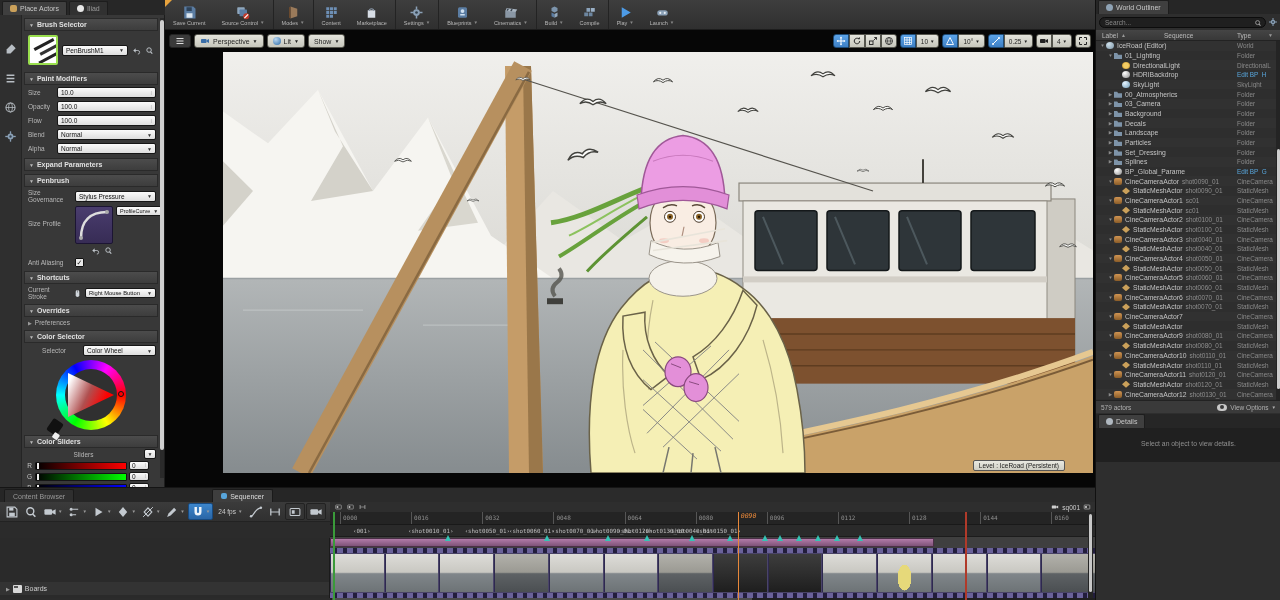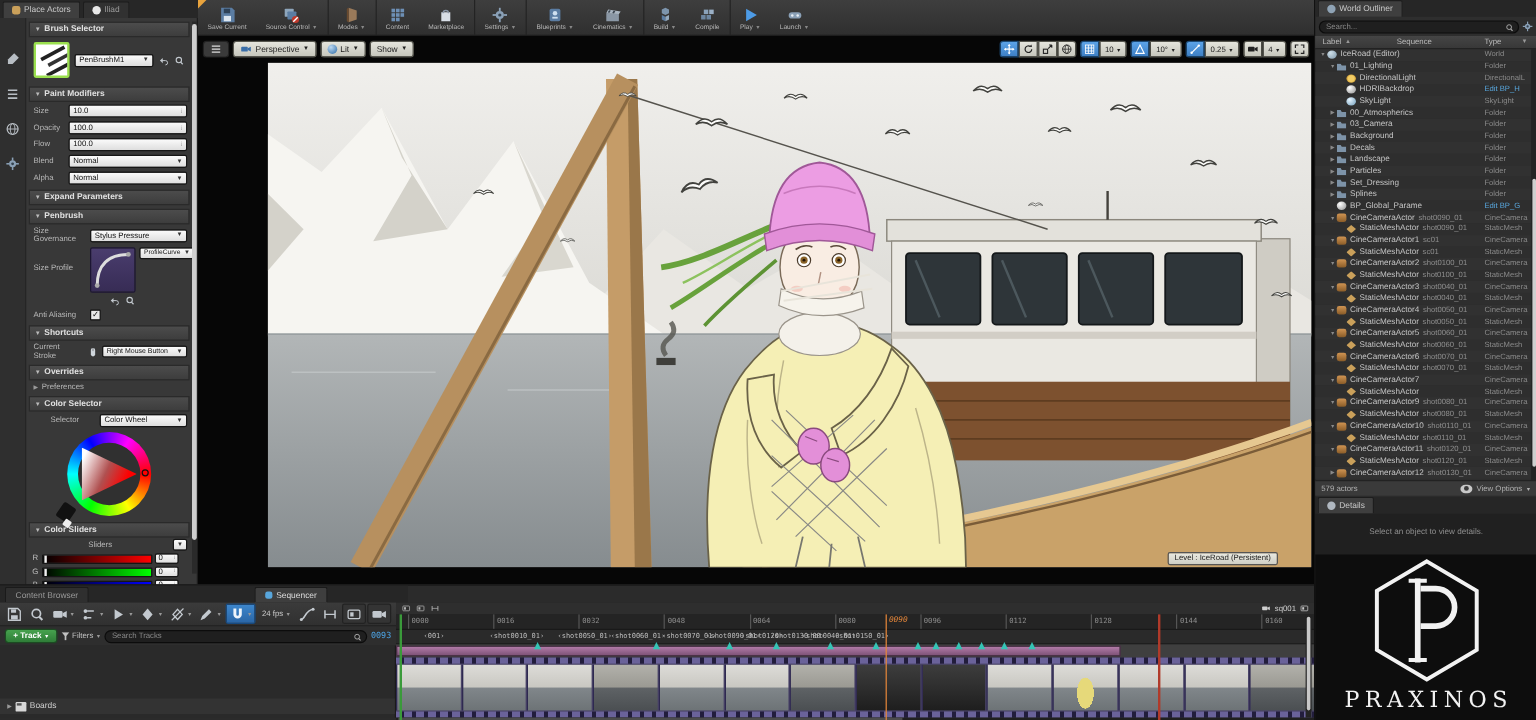--- a/index.html
+++ b/index.html
@@ -1197,29 +1197,20 @@
     </div>
     <div id="dt-tabbar" class="abs">
       <div class="lp-tab">
         <span class="tabdot" style="background:#b0b8c0;border-radius:50%"></span>
         <span>Details</span>
       </div>
     </div>
     <div id="dt-body" class="abs">
       <div id="dt-empty">Select an object to view details.</div>
     </div>
-    <div id="branding" class="abs">
-      <svg id="hexlogo" viewBox="0 0 100 110">
-        <polygon points="50,3 94,29 94,81 50,107 6,81 6,29" fill="none" stroke="#f2f2f2" stroke-width="3.5"></polygon>
-        <line x1="42" y1="18" x2="42" y2="92" stroke="#f2f2f2" stroke-width="5"></line>
-        <path d="M34 20 h16 M34 90 h16" stroke="#f2f2f2" stroke-width="3.5"></path>
-        <path d="M44.5 27 H58 A16.5 16.5 0 0 1 58 60 H44.5" fill="none" stroke="#f2f2f2" stroke-width="5"></path>
-      </svg>
-      <div id="brand-name">PRAXINOS</div>
-    </div>
   </div>
 
   <div id="sequencer" class="abs">
     <div id="lp-bottom-tabs" class="abs" style="top:0">
       <div class="bt-tab inactive">
           <span>Content Browser</span>
         </div>
       <div class="bt-tab active">
         <span class="tabdot" style="background:#58a6dc;width:6px;height:6px"></span>
         <span>Sequencer</span>
@@ -1299,38 +1290,20 @@
       <div class="sq-btn boxed">
           <svg>
             <use href="#i-clip"></use>
           </svg>
         </div>
       <div class="sq-btn boxed">
           <svg>
             <use href="#i-camera"></use>
           </svg>
         </div>
-    </div>
-    <div id="seq-row2" class="abs">
-      <div id="track-btn">
-          <span>+ Track</span>
-          <span style="font-size:4.5px">▼</span>
-        </div>
-      <div id="filters-btn">
-          <span class="funnel"></span>
-          <span>Filters</span>
-          <span style="font-size:4.5px;color:#999">▼</span>
-        </div>
-      <div class="searchbox" id="seq-search">
-        <span>Search Tracks</span>
-        <svg class="mag">
-            <use href="#i-search"></use>
-          </svg>
-      </div>
-      <span id="cur-frame" class="mono">0093</span>
     </div>
     <div id="seq-left-body" class="abs">
       <div id="boards-row">
         <span style="font-size:5px;color:#999">▶</span>
         <span class="board-ic"></span>
         <span>Boards</span>
       </div>
     </div>
     <div id="timeline" class="abs">
       <div id="tl-mini">

